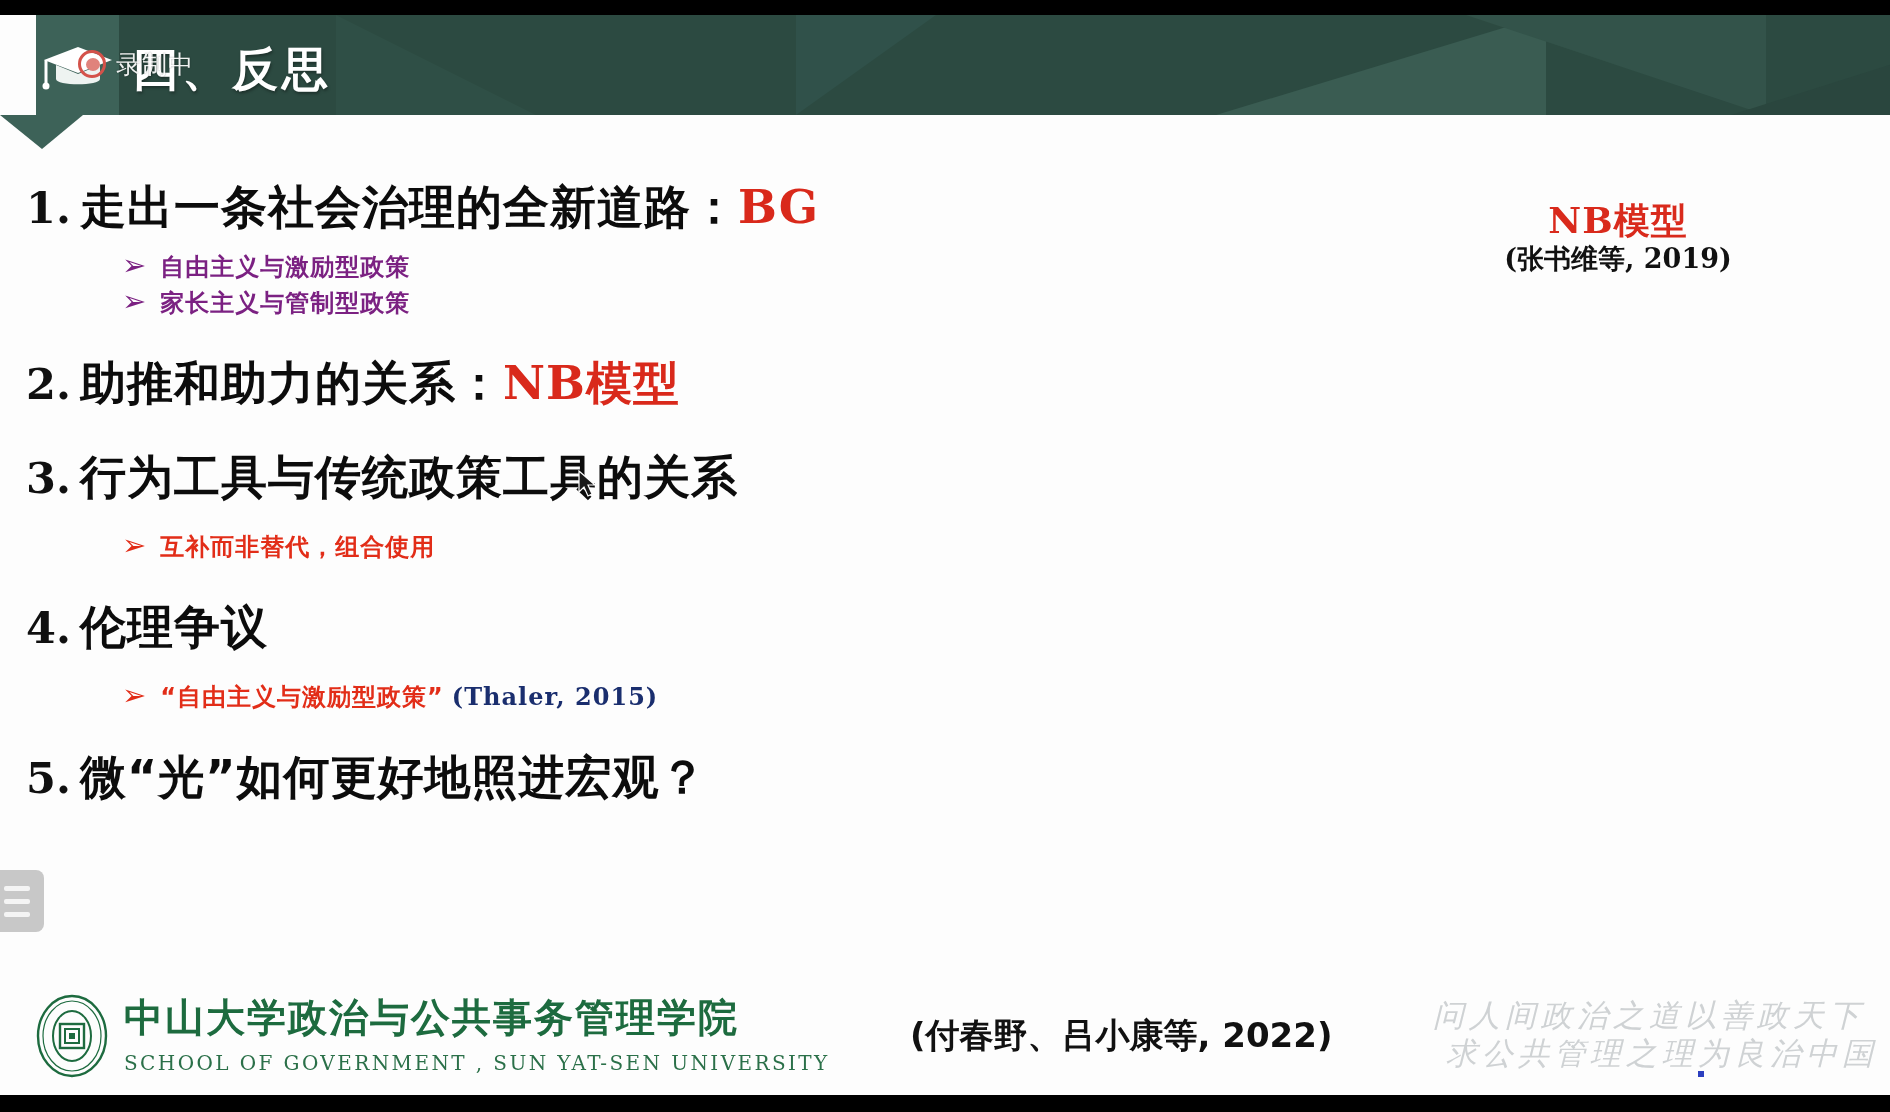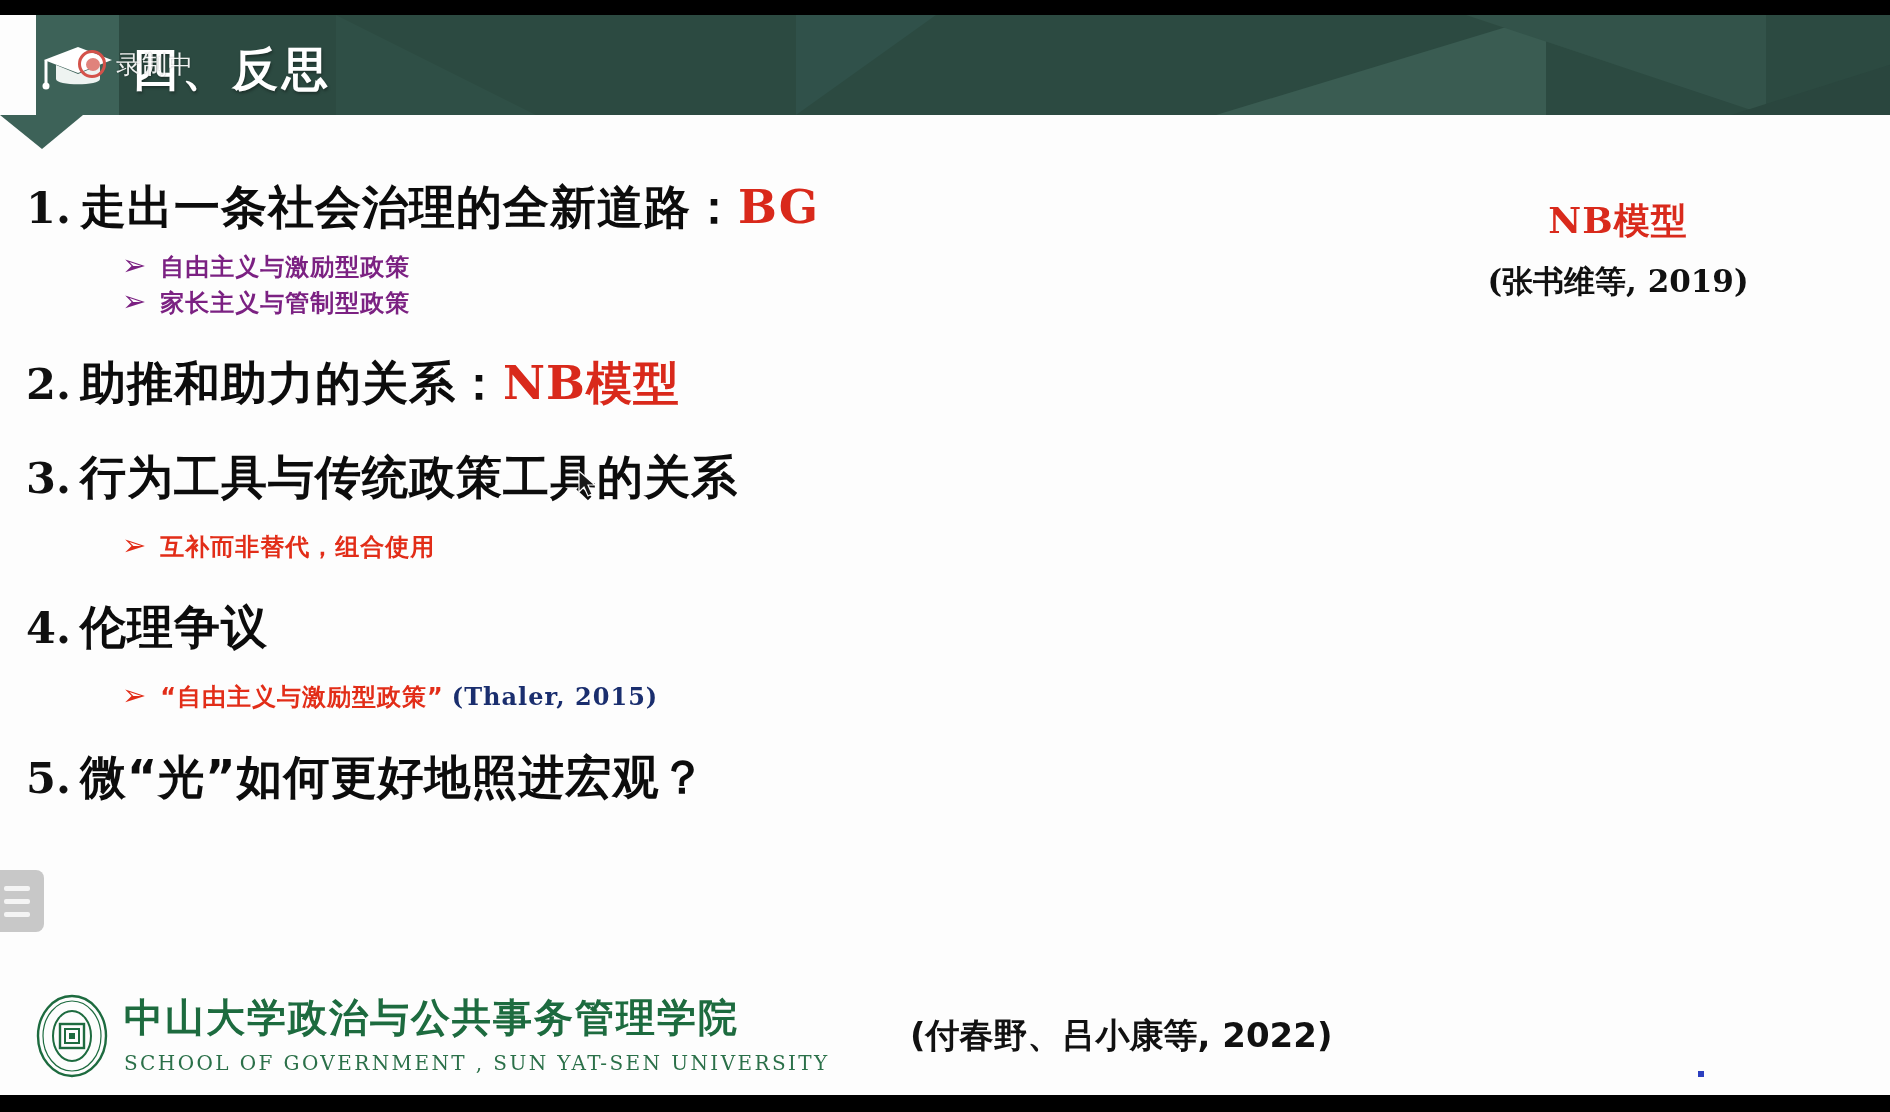--- a/index.html
+++ b/index.html
@@ -172,25 +172,25 @@
   }
   .topright-title {
     font-size: 36px;
     font-weight: bold;
     color: #d92a1c;
     font-family: "DejaVu Serif", serif;
     line-height: 1.1;
     letter-spacing: 1px;
   }
   .topright-cite {
-    font-size: 31px;
+    font-size: 27px;
     font-weight: bold;
     color: #111111;
     font-family: "DejaVu Serif", serif;
-    margin-top: 20px;
+    margin-top: 0;
   }
 
   .bullet-list {
     position: absolute;
     left: 26px;
     top: 62px;
     width: 1200px;
   }
 
   .item {
@@ -455,20 +455,24 @@
           <rect x="35" y="40" width="6" height="6" fill="#1d6b3f"></rect>
         </svg>
         <div class="school-names">
           <div class="school-cn">中山大学政治与公共事务管理学院</div>
           <div class="school-en">SCHOOL OF GOVERNMENT , SUN YAT-SEN UNIVERSITY</div>
         </div>
       </div>
 
       <div class="footer-cite">(付春野、吕小康等, 2022)</div>
 
+      <div class="calligraphy">
+        <div class="line1">问人间政治之道以善政天下</div>
+        <div class="line2">求公共管理之理为良治中国</div>
+      </div>
       <div class="blue-dot"></div>
     </div>
 
     <div class="side-widget">
 
       <span class="ln" style="left:22px; top:16px; width:26px;"></span>
 
       <span class="ln" style="left:22px; top:29px; width:26px;"></span>
 
       <span class="ln" style="left:22px; top:42px; width:26px;"></span>

